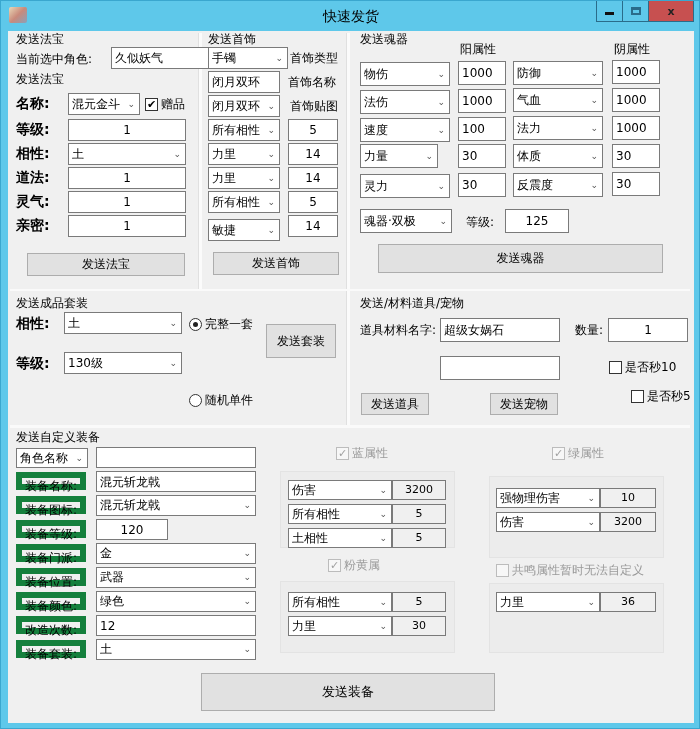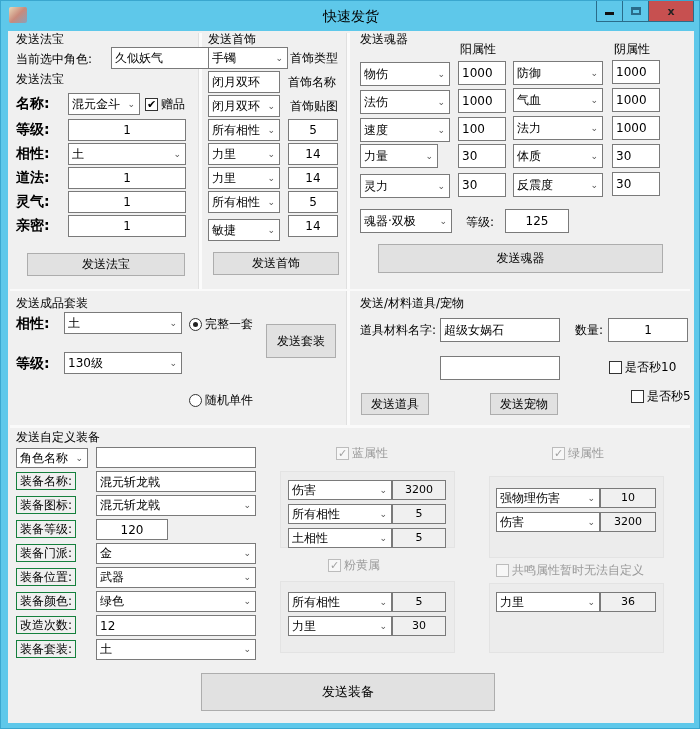--- a/index.html
+++ b/index.html
@@ -26,21 +26,21 @@
   .sel { position: absolute; background: #fff; border: 1px solid #7a7a7a; height: 22px; font-size: 12px; line-height: 20px; padding: 0 16px 0 3px; white-space: nowrap; overflow: hidden; }
   .sel .chev { position: absolute; right: 4px; top: 0; font-size: 9px; color: #555; }
   .btn { position: absolute; background: #e1e1e1; border: 1px solid #adadad; font-size: 12px; display: flex; align-items: center; justify-content: center; white-space: nowrap; }
   .cb { position: absolute; display: flex; align-items: center; white-space: nowrap; font-size: 12px; }
   .cb .box { width: 13px; height: 13px; border: 1px solid #333; background: #fff; margin-right: 3px; display: flex; align-items: center; justify-content: center; font-size: 11px; line-height: 1; }
   .cb.dis { color: #9a9a9a; }
   .cb.dis .box { border-color: #bcbcbc; color: #a0a0a0; background: #f7f7f7; }
   .rd { position: absolute; display: flex; align-items: center; white-space: nowrap; font-size: 12px; }
   .rd .circ { width: 13px; height: 13px; border: 1px solid #333; border-radius: 50%; background: #fff; margin-right: 3px; display: flex; align-items: center; justify-content: center; }
   .rd .dot { width: 5px; height: 5px; border-radius: 50%; background: #222; }
-  .framelbl { position: absolute; height: 18px; border: 1px solid #15803d; background: #f0f0f0; font-size: 12px; line-height: 16px; padding: 0 3px; white-space: nowrap; text-align: right; }
+  .framelbl { position: absolute; height: 18px; border: 6px solid #15803d; background: #f0f0f0; font-size: 12px; line-height: 16px; padding: 0 3px; white-space: nowrap; text-align: right; }
   .inner-panel { position: absolute; background: #ececec; border: 1px solid #e3e3e3; }
   .valcell { position: absolute; background: #f0f0f0; border: 1px solid #7a7a7a; height: 20px; font-size: 11px; line-height: 18px; text-align: center; }
   .asel { position: absolute; background: #fff; border: 1px solid #7a7a7a; height: 20px; font-size: 12px; line-height: 18px; padding: 0 16px 0 3px; white-space: nowrap; overflow: hidden; }
   .asel .chev { position: absolute; right: 4px; top: 0; font-size: 9px; color: #555; }
 </style>
 </head>
 <body>
 
 <div class="win">
   <div class="titlebar">

